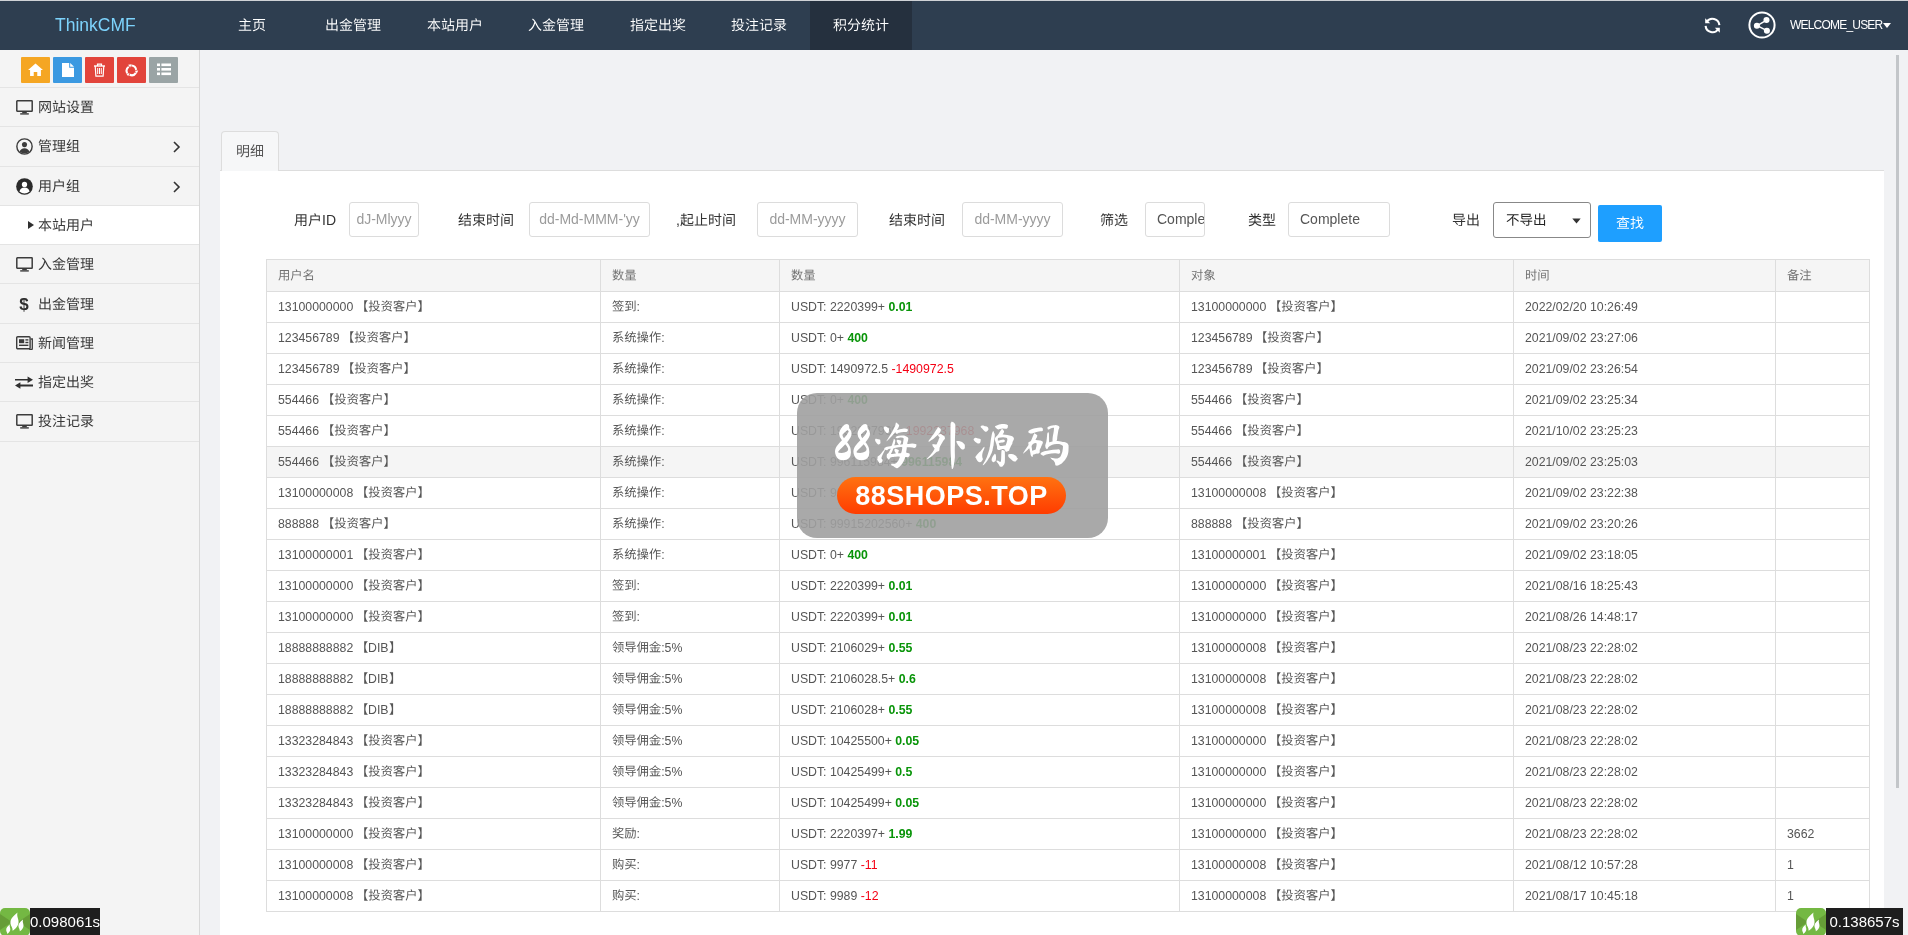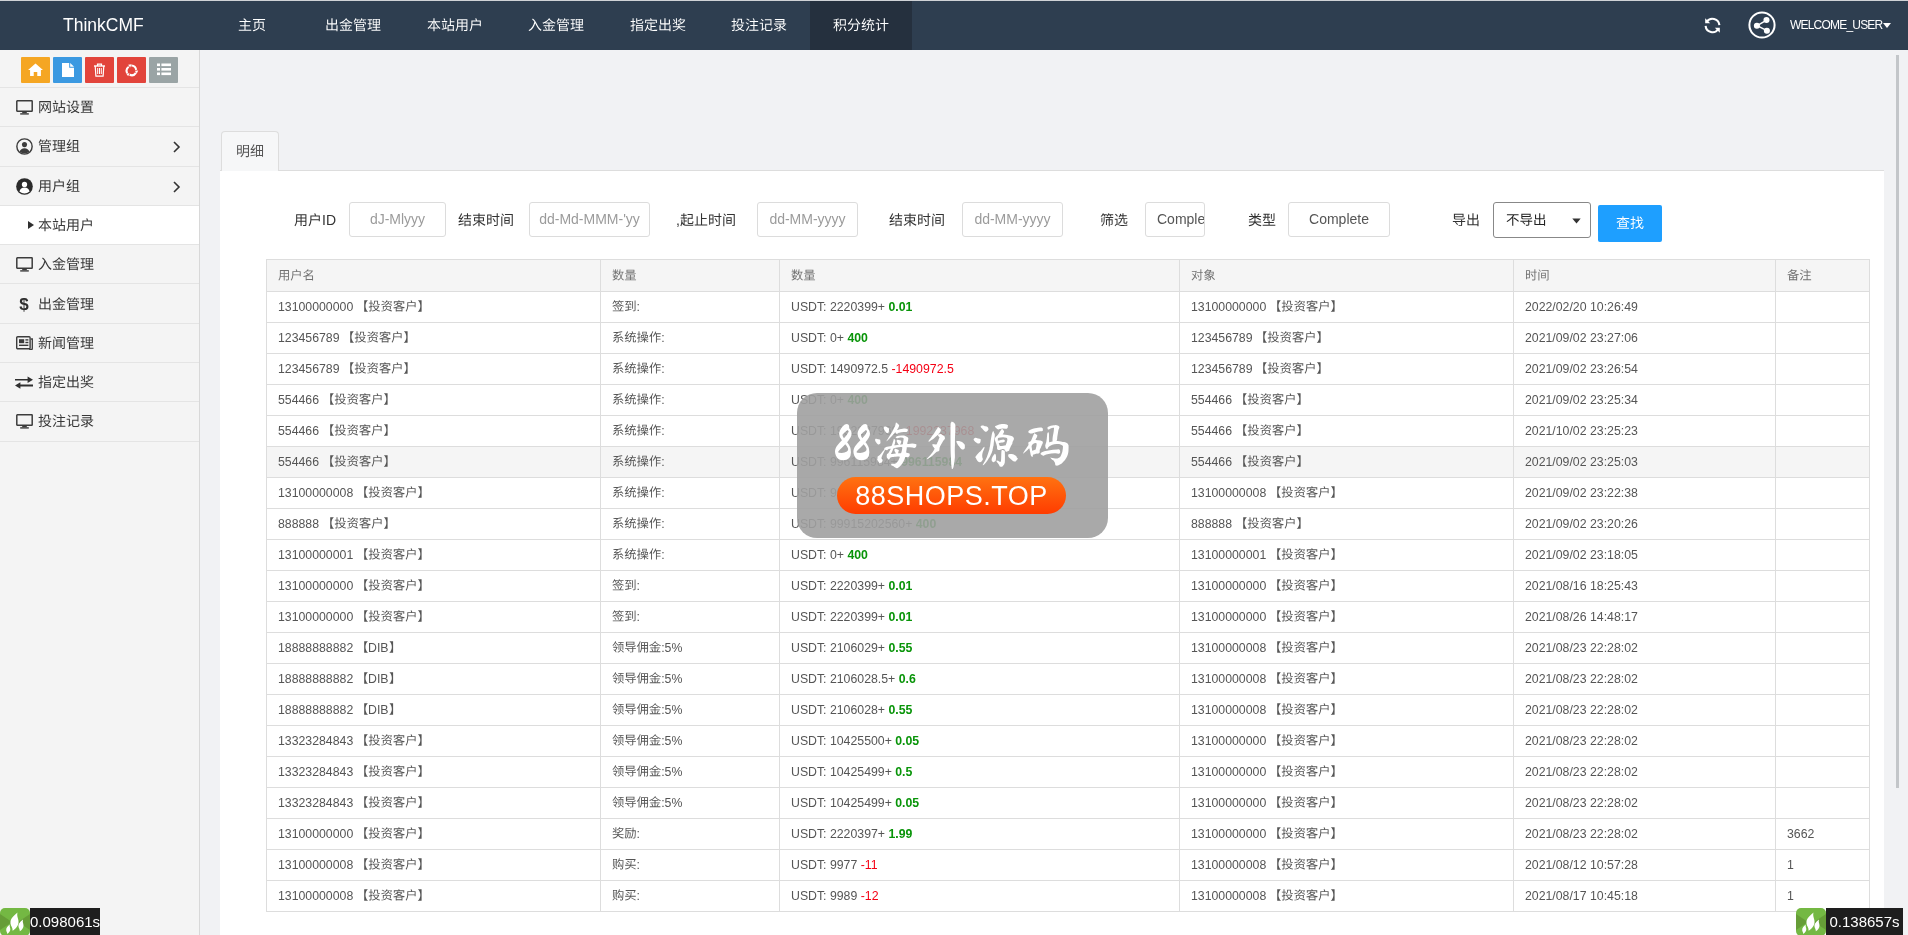--- a/index.html
+++ b/index.html
@@ -1,19 +1,19 @@
 <!DOCTYPE html>
 <html><head><meta charset="utf-8">
 <style>
 *{margin:0;padding:0;box-sizing:border-box}
 html,body{width:1908px;height:935px;overflow:hidden;background:#f1f2f4;
  font-family:"Liberation Sans",sans-serif;}
 .abs{position:absolute}
 #nav{position:absolute;left:0;top:0;width:1908px;height:50px;background:#2e3e50;color:#fff}
-#brand{position:absolute;left:63px;top:0;height:50px;line-height:50px;font-size:17.5px;color:#ffffff}
+#brand{position:absolute;left:55px;top:0;height:50px;line-height:50px;font-size:17.5px;color:#7dd3fc}
 .nit{position:absolute;top:0;height:50px;line-height:50px;width:101.5px;text-align:center;color:#fff}
 .nit.act{background:#25303e}
 #sb{position:absolute;left:0;top:50px;width:200px;height:885px;background:#f4f4f4;border-right:1px solid #d8d8d8}
 .tbtn{position:absolute;top:7px;width:29px;height:26px;border-radius:1px;text-align:center}
 .tbtn svg{margin-top:6px}
 .mi{position:absolute;left:0;width:199px;height:39.3px;border-bottom:1px solid #e4e4e4;
  font-size:14px;color:#383838}
 .mi .ic{position:absolute;left:15px;top:0;width:18px;height:39px;text-align:center;color:#444}
 .mi .tx{position:absolute;left:38px;top:0;height:39px;line-height:39px}
 .mi .ch{position:absolute;right:18px;top:13px;color:#333}
@@ -34,21 +34,21 @@
 td,th{border:1px solid #ddd;height:31px;padding:0 0 0 11px;font-weight:normal;text-align:left;
  overflow:hidden;white-space:nowrap;line-height:30px}
 th{background:#f5f5f5;color:#717171;height:32px}
 .g{color:#089408;font-weight:bold}
 .r{color:#f50014;font-weight:normal}
 .gray{background:#f5f5f5}
 .badge{position:absolute;height:27px;background:#1e1e1e;color:#fff;font-size:15px;line-height:27px}
 #wm{position:absolute;left:797px;top:393px;width:311px;height:145px;background:rgba(160,160,160,0.90);
  border-radius:20px;text-align:center}
 #wmpill{position:absolute;left:40px;top:84px;width:229px;height:37px;border-radius:19px;
- background:linear-gradient(180deg,#ff7211,#ff3c00);color:#fff;font-weight:normal;font-size:27px;
+ background:linear-gradient(180deg,#ff7211,#ff3c00);color:#fff;font-weight:bold;font-size:27px;
  line-height:38px;letter-spacing:0.5px;text-align:center}
 #sroll{position:absolute;left:1896px;top:55px;width:3px;height:733px;background:#c3c6c9}
 </style></head><body>
 <svg width="0" height="0" style="position:absolute">
     <defs>
       <path id="u3010" d="M966 -841V-846H666V86H966V81C857 -11 768 -177 768 -380C768 -583 857 -749 966 -841Z"></path>
       <path id="u3011" d="M334 86V-846H34V-841C143 -749 232 -583 232 -380C232 -177 143 -11 34 81V86Z"></path>
       <path id="u4E0D" d="M559 -478C678 -398 828 -280 899 -203L960 -261C885 -338 733 -450 615 -526ZM69 -770V-693H514C415 -522 243 -353 44 -255C60 -238 83 -208 95 -189C234 -262 358 -365 459 -481V78H540V-584C566 -619 589 -656 610 -693H931V-770Z"></path>
       <path id="u4E3B" d="M374 -795C435 -750 505 -686 545 -640H103V-567H459V-347H149V-274H459V-27H56V46H948V-27H540V-274H856V-347H540V-567H897V-640H572L620 -675C580 -722 499 -790 435 -836Z"></path>
       <path id="u4E70" d="M531 -120C664 -60 801 16 883 77L931 20C846 -40 704 -116 571 -173ZM220 -595C289 -565 374 -517 416 -482L458 -539C415 -573 329 -618 261 -645ZM110 -449C178 -421 262 -375 304 -342L346 -398C303 -431 218 -474 151 -499ZM67 -301V-231H464C409 -106 295 -26 53 19C67 34 86 63 92 82C366 27 487 -74 543 -231H937V-301H563C585 -397 590 -510 594 -642H518C515 -506 511 -393 487 -301ZM849 -776V-774H111V-703H825C802 -650 773 -597 748 -559L809 -528C850 -586 895 -676 931 -758L876 -780L863 -776Z"></path>
@@ -346,21 +346,21 @@
 <div id="panel"></div>
 <div id="tabline"></div>
 <div id="tab"><svg fill="currentColor" style="width:28.0px;height:14px;vertical-align:-2.0px" viewBox="0 -860 2000 1000">
       <use href="#u660E"></use>
       <use href="#u7EC6" x="1000"></use>
     </svg></div>
 <div class="flab" style="left:294px"><svg fill="currentColor" style="width:28.0px;height:14px;vertical-align:-2.0px" viewBox="0 -860 2000 1000">
       <use href="#u7528"></use>
       <use href="#u6237" x="1000"></use>
     </svg><span style="font-size:14px">ID</span></div>
-<div class="finp" style="left:349px;width:97px">dJ-Mlyyy</div>
+<div class="finp" style="left:349px;width:70px">dJ-Mlyyy</div>
 <div class="flab" style="left:458px"><svg fill="currentColor" style="width:56.0px;height:14px;vertical-align:-2.0px" viewBox="0 -860 4000 1000">
       <use href="#u7ED3"></use>
       <use href="#u675F" x="1000"></use>
       <use href="#u65F6" x="2000"></use>
       <use href="#u95F4" x="3000"></use>
     </svg></div>
 <div class="finp" style="left:529px;width:121px">dd-Md-MMM-'yy</div>
 <div class="flab" style="left:676px"><span style="color:#333">,</span><svg fill="currentColor" style="width:56.0px;height:14px;vertical-align:-2.0px" viewBox="0 -860 4000 1000">
       <use href="#u8D77"></use>
       <use href="#u6B62" x="1000"></use>
@@ -377,21 +377,21 @@
 <div class="finp" style="left:962px;width:101px">dd-MM-yyyy</div>
 <div class="flab" style="left:1100px"><svg fill="currentColor" style="width:28.0px;height:14px;vertical-align:-2.0px" viewBox="0 -860 2000 1000">
       <use href="#u7B5B"></use>
       <use href="#u9009" x="1000"></use>
     </svg></div>
 <div class="finp dk" style="left:1145px;width:60px;text-align:left;padding-left:11px">Comple</div>
 <div class="flab" style="left:1248px"><svg fill="currentColor" style="width:28.0px;height:14px;vertical-align:-2.0px" viewBox="0 -860 2000 1000">
       <use href="#u7C7B"></use>
       <use href="#u578B" x="1000"></use>
     </svg></div>
-<div class="finp dk" style="left:1288px;width:102px;text-align:center;">Complete</div>
+<div class="finp dk" style="left:1288px;width:102px;text-align:left;padding-left:11px">Complete</div>
 <div class="flab" style="left:1452px"><svg fill="currentColor" style="width:28.0px;height:14px;vertical-align:-2.0px" viewBox="0 -860 2000 1000">
       <use href="#u5BFC"></use>
       <use href="#u51FA" x="1000"></use>
     </svg></div>
 <div id="fsel" style="left:1493px;width:98px"><svg fill="currentColor" style="width:40.5px;height:13.5px;vertical-align:-1.9px" viewBox="0 -860 3000 1000">
       <use href="#u4E0D"></use>
       <use href="#u5BFC" x="1000"></use>
       <use href="#u51FA" x="2000"></use>
     </svg><svg style="position:absolute;right:9px;top:15px" width="9" height="6" viewBox="0 0 9 6" fill="#333">
       <path d="M0.3 0.5h8.4L4.5 5.6z"></path>

